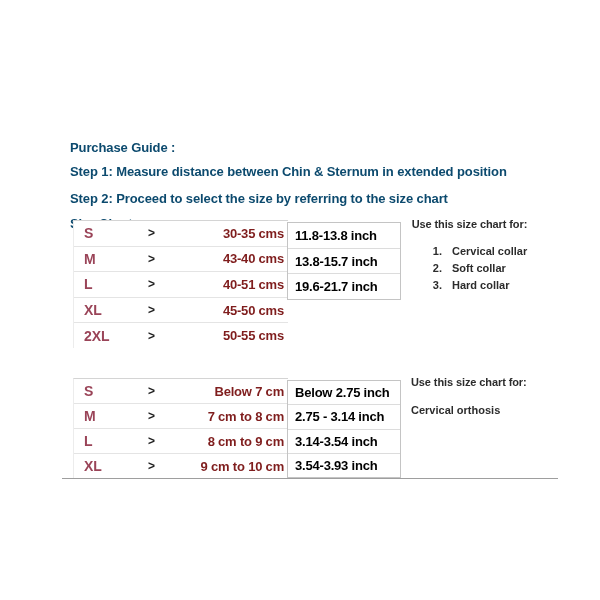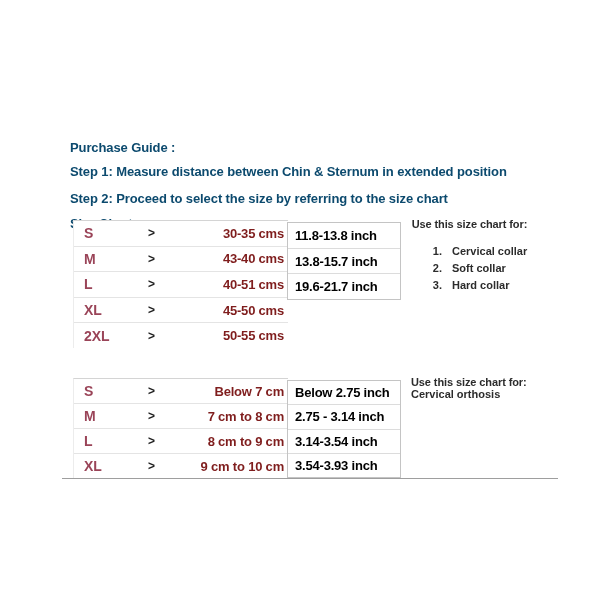--- a/index.html
+++ b/index.html
@@ -26,21 +26,21 @@
   .t2 .inch-box{top:2px;}
   .icell{display:flex;align-items:center;padding-left:7px;border-bottom:1px solid #dcdcdc;font-size:13px;font-weight:700;color:#000000;letter-spacing:-0.2px;white-space:nowrap;}
   .t1 .icell{height:24.7px;}
   .t2 .icell{height:23.3px;}
   .icell:last-child{border-bottom:none;}
   
   .use-title{font-size:11px;font-weight:700;color:#2c2c2c;letter-spacing:-0.1px;white-space:nowrap;text-align:right;}
   .use-list{margin-top:13px;margin-left:20px;}
   .use-item{display:flex;line-height:17px;font-size:11px;font-weight:600;color:#2c2c2c;}
   .use-item .num{width:14px;text-align:right;margin-right:10px;}
-  .use-sub{font-size:11px;font-weight:600;color:#2c2c2c;white-space:nowrap;}
+  .use-sub{margin-top:16px;font-size:11px;font-weight:600;color:#2c2c2c;white-space:nowrap;}
   
   .divider{position:absolute;left:62px;top:478px;width:496px;height:1px;background:#9e9e9e;}
 </style>
 </head>
 <body>
 
 <div class="abs h" style="left:70px;top:112px;">Purchase Guide :</div>
 <div class="abs h" style="left:70px;top:136px;">Step 1: Measure distance between Chin &amp; Sternum in extended position</div>
 <div class="abs h" style="left:70px;top:163px;">Step 2: Proceed to select the size by referring to the size chart</div>
 <div class="abs h h-bold" style="left:70px;top:188px;">Size Chart</div>

